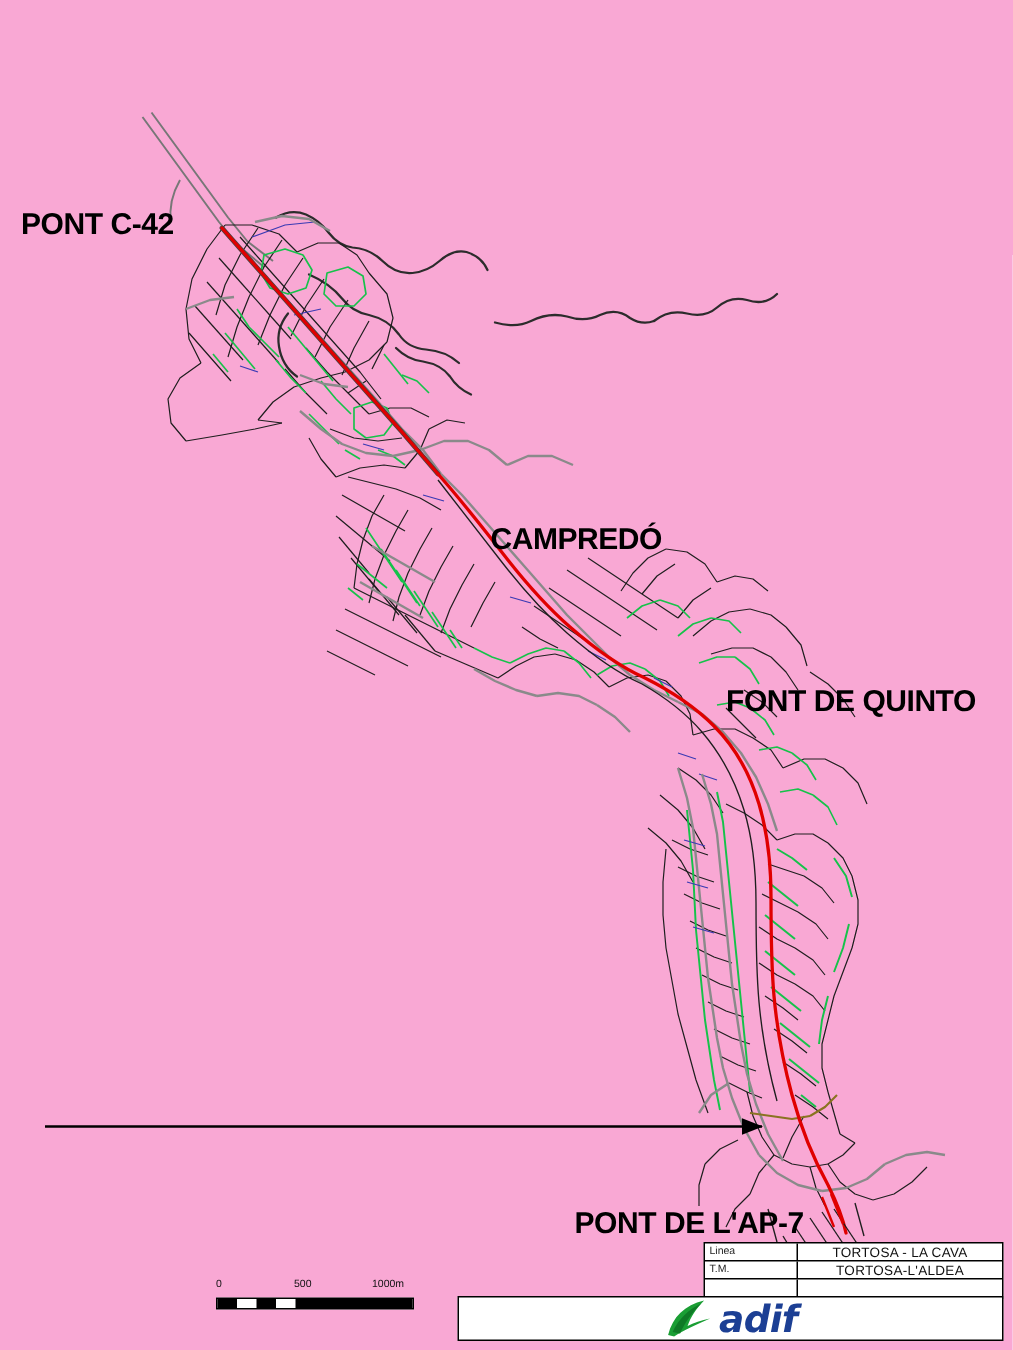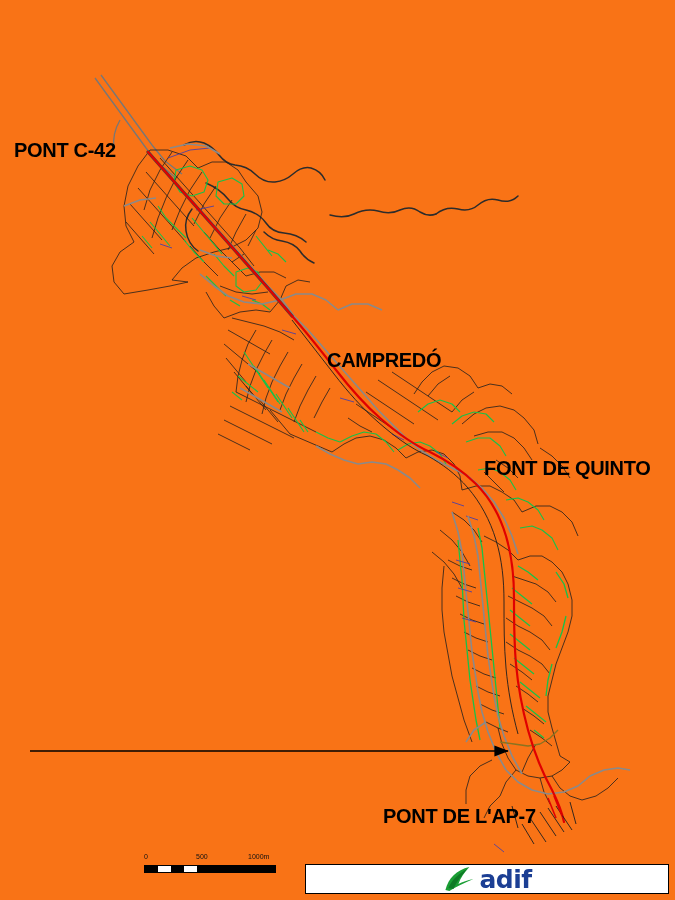--- a/index.html
+++ b/index.html
@@ -12,21 +12,21 @@
     height: 900px;
     position: relative;
     overflow: hidden;
     font-family: "Liberation Sans", sans-serif;
     color: #000;
   }
 
   #sheet {
     position: absolute;
     inset: 0;
-    background: #f97316;
+    background: #f9a8d4;
   }
 
   
   #map-svg {
     position: absolute;
     left: 0;
     top: 0;
     width: 675px;
     height: 900px;
   }
@@ -159,20 +159,21 @@
     background: #fff;
   }
   #logo-inner {
     position: absolute;
     left: 50%;
     top: 50%;
     transform: translate(-50%, -50%);
     display: flex;
     align-items: center;
     gap: 3px;
+    font-style: italic;
   }
   #adif-mark { display: block; }
   #adif-word {
     font-family: "DejaVu Sans", sans-serif;
     font-weight: bold;
     font-size: 25px;
     color: #1c3f94;
     letter-spacing: -0.5px;
     line-height: 1;
   }
@@ -521,20 +522,34 @@
     <div id="scale-graphic">
       <i class="on"></i>
       <i class="off"></i>
       <i class="on"></i>
       <i class="off"></i>
       <i class="on"></i>
       <i class="tail"></i>
     </div>
   </div>
 
+  <div id="title-block">
+    <div class="tb-row">
+      <div class="tb-key">Linea</div>
+      <div class="tb-val">TORTOSA - LA CAVA</div>
+    </div>
+    <div class="tb-row">
+      <div class="tb-key">T.M.</div>
+      <div class="tb-val">TORTOSA-L'ALDEA</div>
+    </div>
+    <div class="tb-row">
+      <div class="tb-key"></div>
+      <div class="tb-val"></div>
+    </div>
+  </div>
 
   <div id="logo-bar">
     <div id="logo-inner">
       <svg id="adif-mark" width="34" height="26" viewBox="0 0 34 26">
         <path d="M3 24 C 6 12, 14 4, 27 1 C 22 6, 18 12, 16 18 C 20 16, 25 14, 31 13 C 22 17, 13 21, 7 25 Z" fill="#1a9e34"></path>
         <path d="M6 22 C 10 13, 17 7, 25 3 C 19 9, 14 16, 11 23 Z" fill="#0f7a26"></path>
       </svg>
       <span id="adif-word">adif</span>
     </div>
   </div>

